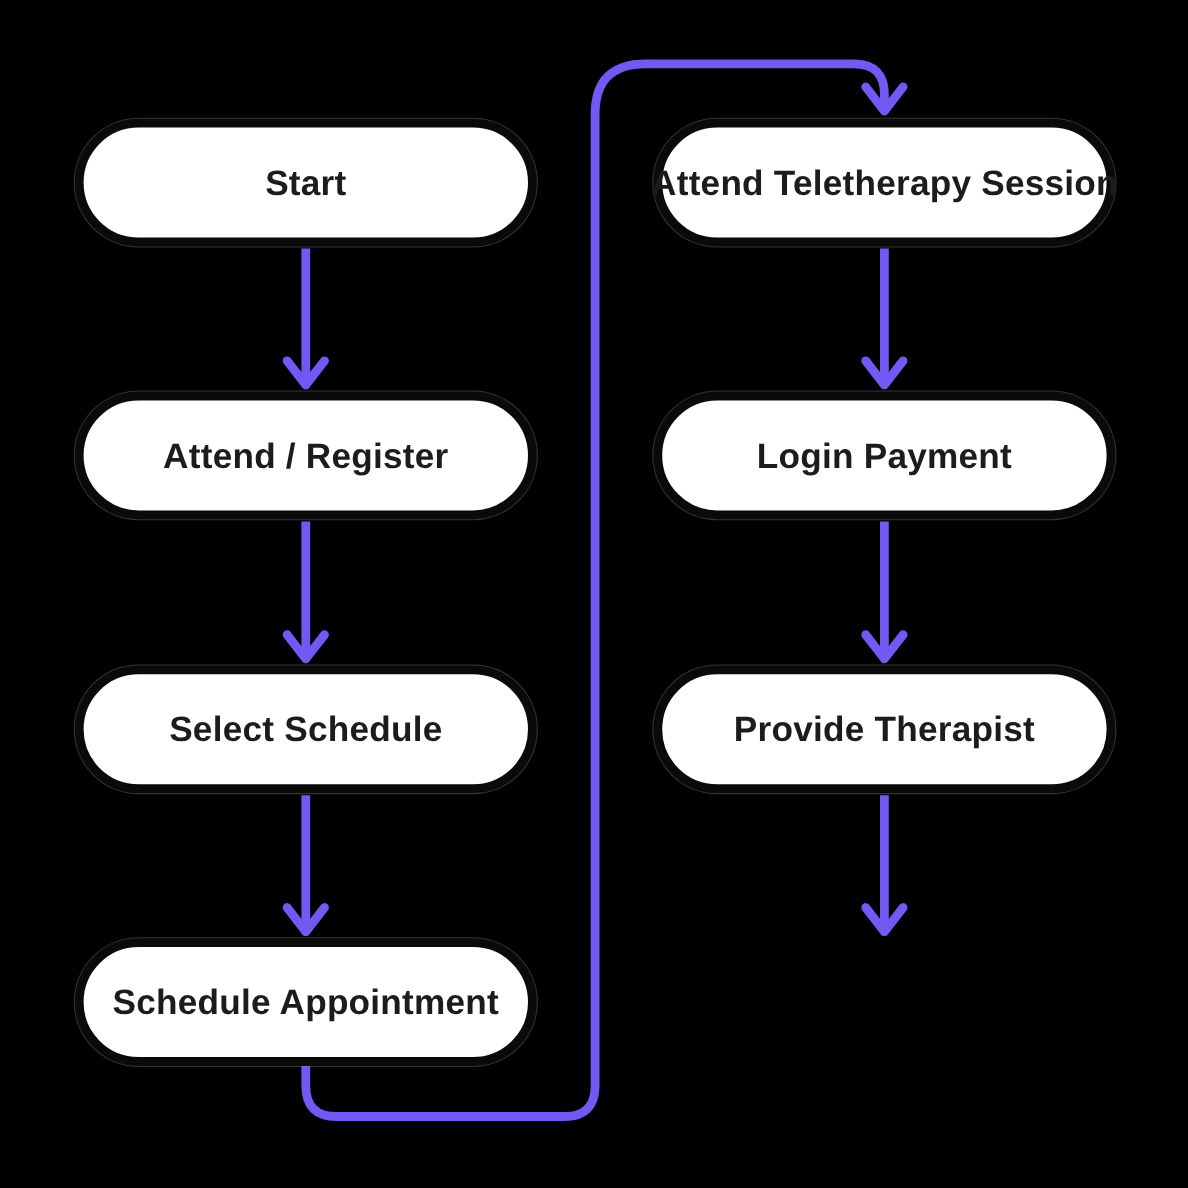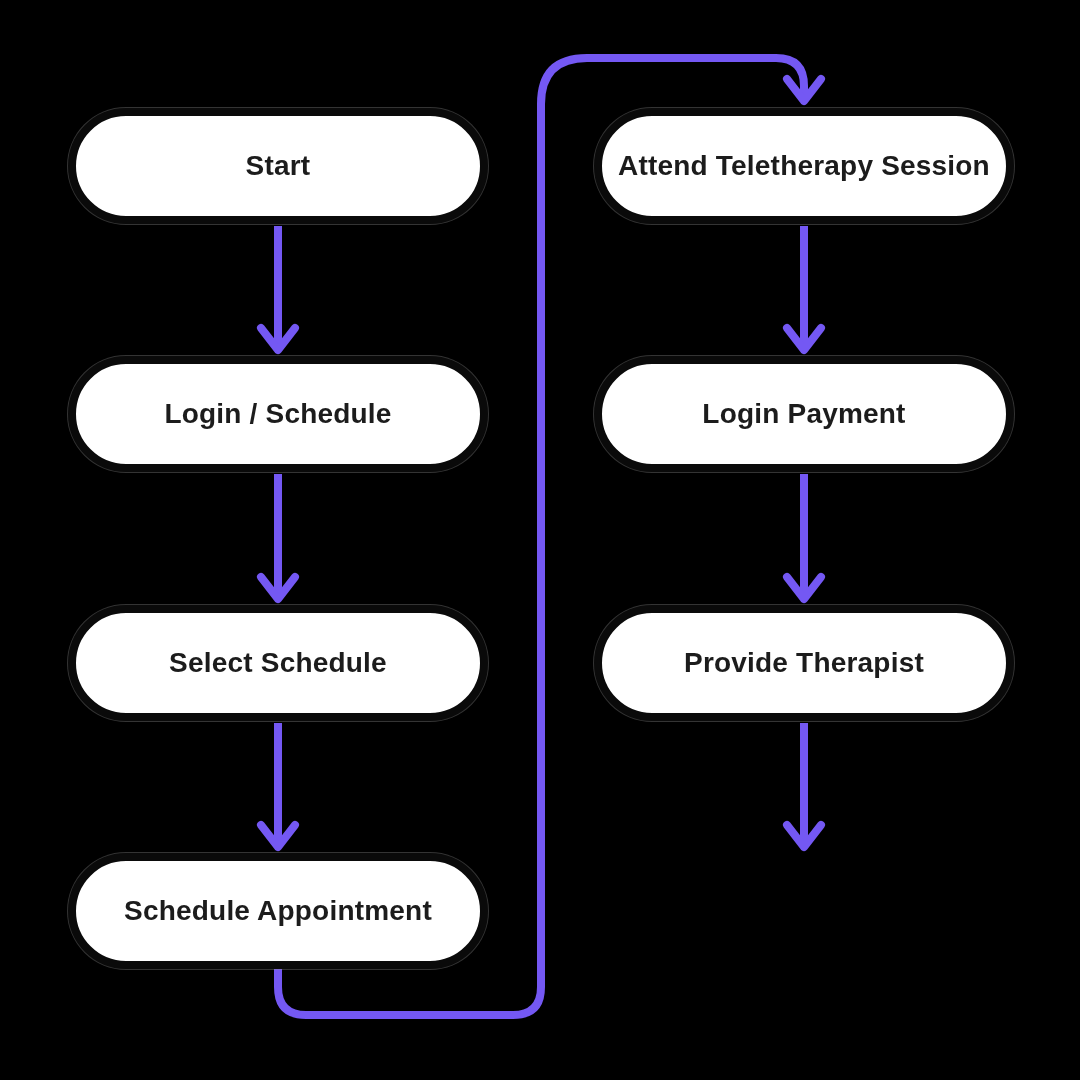--- a/index.html
+++ b/index.html
@@ -42,21 +42,21 @@
     box-sizing: border-box;
     background: var(--color-node-fill, #ffffff);
     border: 8px solid var(--color-node-border, #0a0a0a);
     border-radius: 58px;
     box-shadow: 0 0 0 1px rgba(150, 150, 150, 0.35);
     display: flex;
     align-items: center;
     justify-content: center;
   }
   .node-label {
-    font-size: 28px;
+    font-size: 32px;
     font-weight: 700;
     color: var(--color-node-text, #1c1c1c);
     letter-spacing: 0.2px;
     white-space: nowrap;
   }
   .c0 { left: 68px; }
   .c1 { left: 594px; }
   .r0 { top: 108px; }
   .r1 { top: 356px; }
   .r2 { top: 605px; }
@@ -80,21 +80,21 @@
     <path class="edge" d="M 278 967 L 278 987 Q 278 1015 306 1015 L 513 1015 Q 541 1015 541 987 L 541 104 Q 541 58 587 58 L 776 58 Q 804 58 804 86 L 804 101" marker-end="url(#arrowhead)"></path>
     <path class="edge" d="M 804 226 L 804 350" marker-end="url(#arrowhead)"></path>
     <path class="edge" d="M 804 474 L 804 599" marker-end="url(#arrowhead)"></path>
     <path class="edge" d="M 804 723 L 804 847" marker-end="url(#arrowhead)"></path>
   </svg>
 
   <div class="node c0 r0">
     <span class="node-label">Start</span>
   </div>
   <div class="node c0 r1">
-    <span class="node-label">Login / Schedule</span>
+    <span class="node-label">Attend / Register</span>
   </div>
   <div class="node c0 r2">
     <span class="node-label">Select Schedule</span>
   </div>
   <div class="node c1 r0">
     <span class="node-label">Attend Teletherapy Session</span>
   </div>
 
   <div class="node c0 r3">
     <span class="node-label">Schedule Appointment</span>

